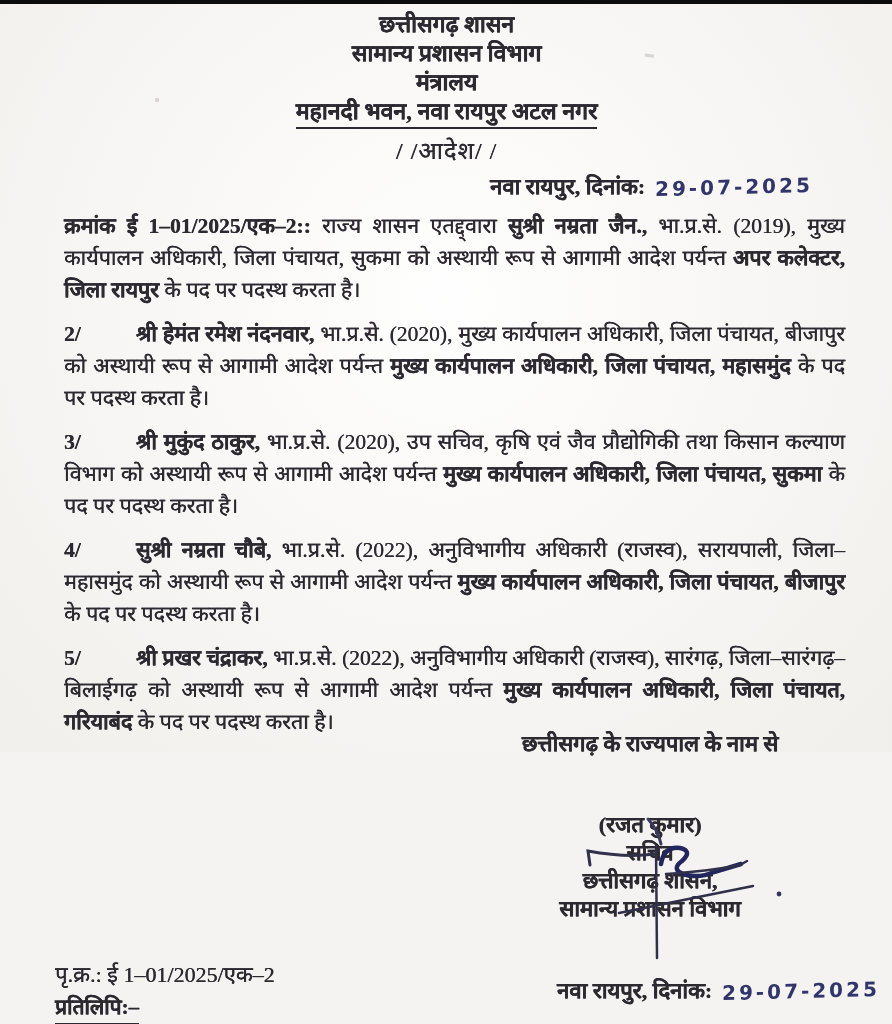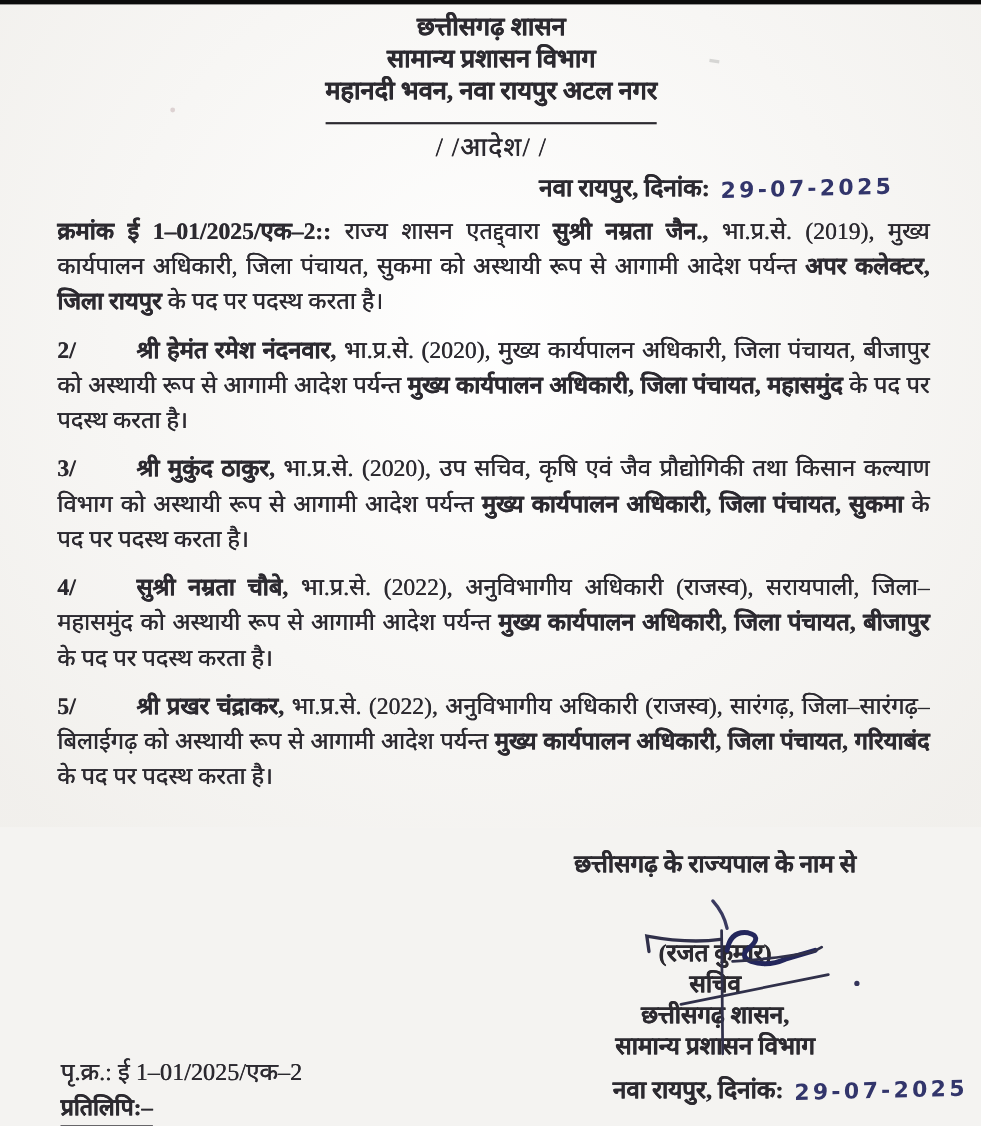--- a/index.html
+++ b/index.html
@@ -20,21 +20,21 @@
   .top-edge{
     position:absolute;left:0;top:0;width:892px;height:4px;
     background:#0c0c0c;
   }
   
   .ink{ text-shadow:0.35px 0 0 currentColor; }
   .doc-header{ text-align:center; font-size:23px; line-height:29px; font-weight:bold; }
   .doc-header .addr{
     display:inline-block;
     border-bottom:2.5px solid #2c2a30;
-    padding-bottom:14px;
+    padding-bottom:1px;
   }
   .order-title{
     text-align:center; font-size:24px; font-weight:normal;
     margin-top:7px; line-height:30px; letter-spacing:1px;
   }
   .dateline-top{
     text-align:right; font-size:22px; font-weight:bold;
     margin-top:6px; line-height:30px; padding-right:32px;
   }
   .hand{
@@ -43,30 +43,30 @@
     color:#32356b;
     letter-spacing:3px;
     font-size:20px;
     display:inline-block;
     transform:rotate(-1.5deg) skewX(-2deg);
     margin-left:10px;
     text-shadow:none;
   }
   .body-text{ margin-top:8px; font-size:21.5px; line-height:32px; }
   .para{
-    margin:0 0 12px 4px;
+    margin:0 0 12px 16px;
     text-align:justify;
   }
   .para .num{
     display:inline-block; width:72px; font-weight:bold;
   }
   .para b, .para .bold{ font-weight:bold; }
   
   .sig-block{
-    position:absolute; left:455px; top:772px; width:390px;
+    position:absolute; left:455px; top:730px; width:390px;
     text-align:center; font-size:22px; line-height:28px; font-weight:bold;
   }
   .sig-name{ margin-top:53px; }
   .sig-dateline{
     position:absolute; left:557px; top:974px;
     font-size:22px; font-weight:bold; white-space:nowrap;
   }
   .footer-ref{
     position:absolute; left:55px; top:960px;
     font-size:22px; font-weight:normal; line-height:30px;
@@ -84,20 +84,21 @@
 </style>
 </head>
 <body>
 
 <div class="page ink">
   <div class="top-edge"></div>
 
   <header class="doc-header">
     <div>छत्तीसगढ़ शासन</div>
     <div>सामान्य प्रशासन विभाग</div>
+    <div>मंत्रालय</div>
     <div><span class="addr">महानदी भवन, नवा रायपुर अटल नगर</span></div>
   </header>
 
   <div class="order-title">/ /आदेश/ /</div>
 
   <div class="dateline-top">
     <span>नवा रायपुर, दिनांक:</span><span class="hand">29-07-2025</span>
   </div>
 
   <main class="body-text">

